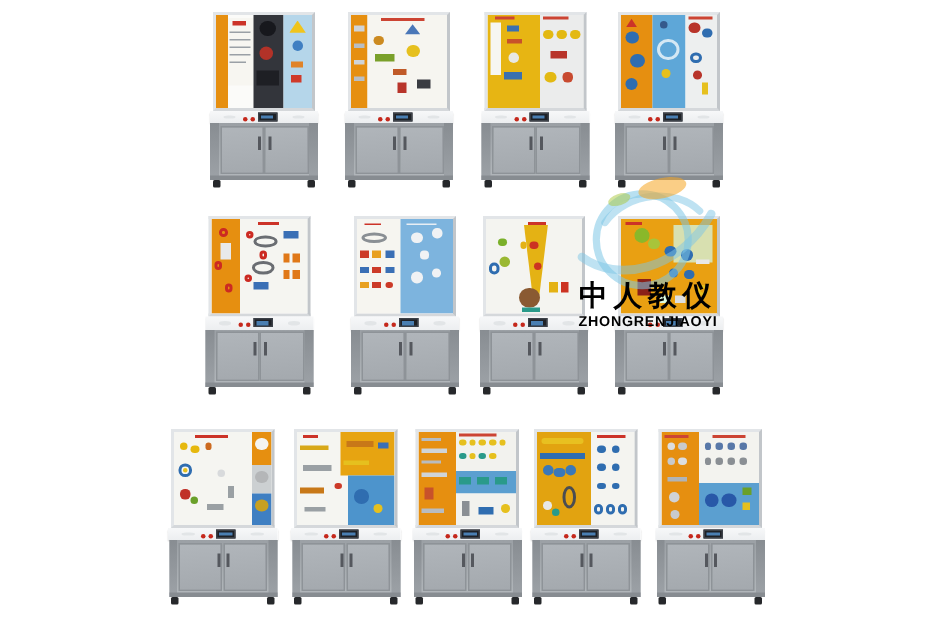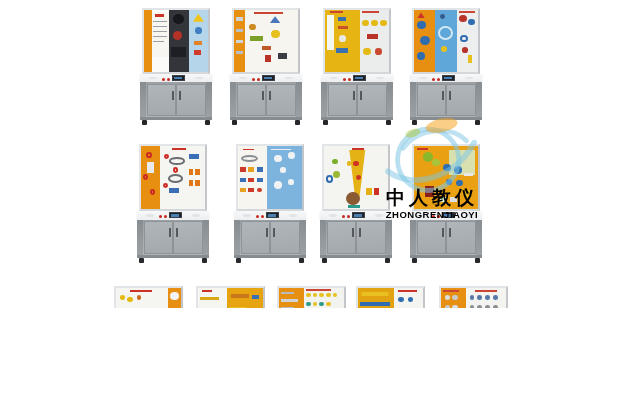--- a/index.html
+++ b/index.html
@@ -1,16 +1,16 @@
 <!DOCTYPE html>
 <html style="--frame: #e2e5e8; --frame-shadow: #c2c6ca; --case-bg: #fbfbf9; --strip-top: #f7f8f9; --strip-bot: #eceef0; --vent: #e2e5e7; --btn: #c5281c; --screen: #1e2126; --screen-in: #4a7fb2; --base-top: #9ba0a5; --base-bot: #b2b7bb; --edge: #888d92; --door: #a4a9ae; --door-border: #8e9398; --handle: #55585e; --plinth: #878c91; --caster: #26282b;"><head>
 <meta charset="utf-8">
 <style>
   html,body{margin:0;padding:0;background:#fff;font-family:"Liberation Sans",sans-serif;}
-  #stage{position:relative;width:624px;height:308px;background:#ffffff;overflow:hidden;}
+  #stage{position:relative;width:624px;height:411px;background:#ffffff;overflow:hidden;}
 
   
   .cabinet{position:absolute;}
   .case{position:absolute;left:3.5%;right:3.5%;top:0;height:56.5%;box-sizing:border-box;
         background:var(--case-bg,#fbfbf9);border:2px solid var(--frame,#e2e5e8);
         border-right-color:var(--frame-shadow,#c2c6ca);border-bottom-color:#d5d8db;overflow:hidden;}
   .panel{position:absolute;}
   .it{position:absolute;}
   .it.c{border-radius:50%;}
   .it.rr{border-radius:3px;}

